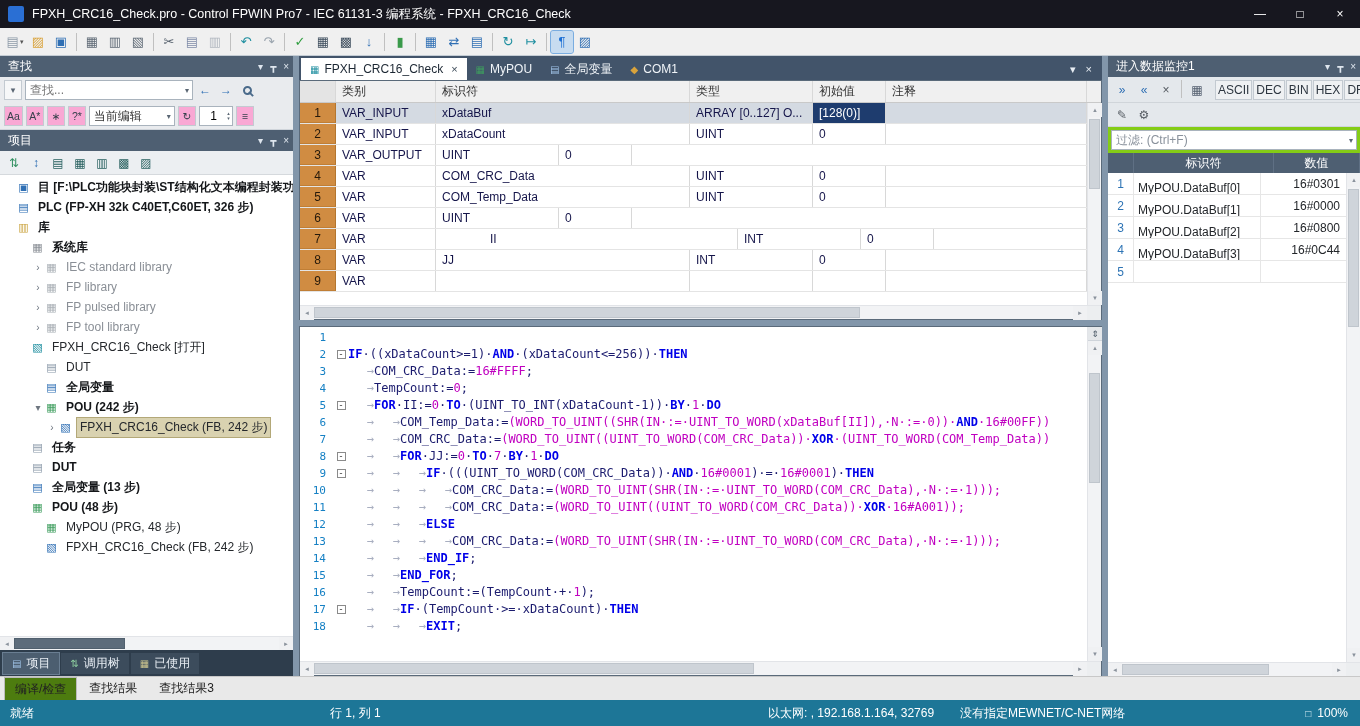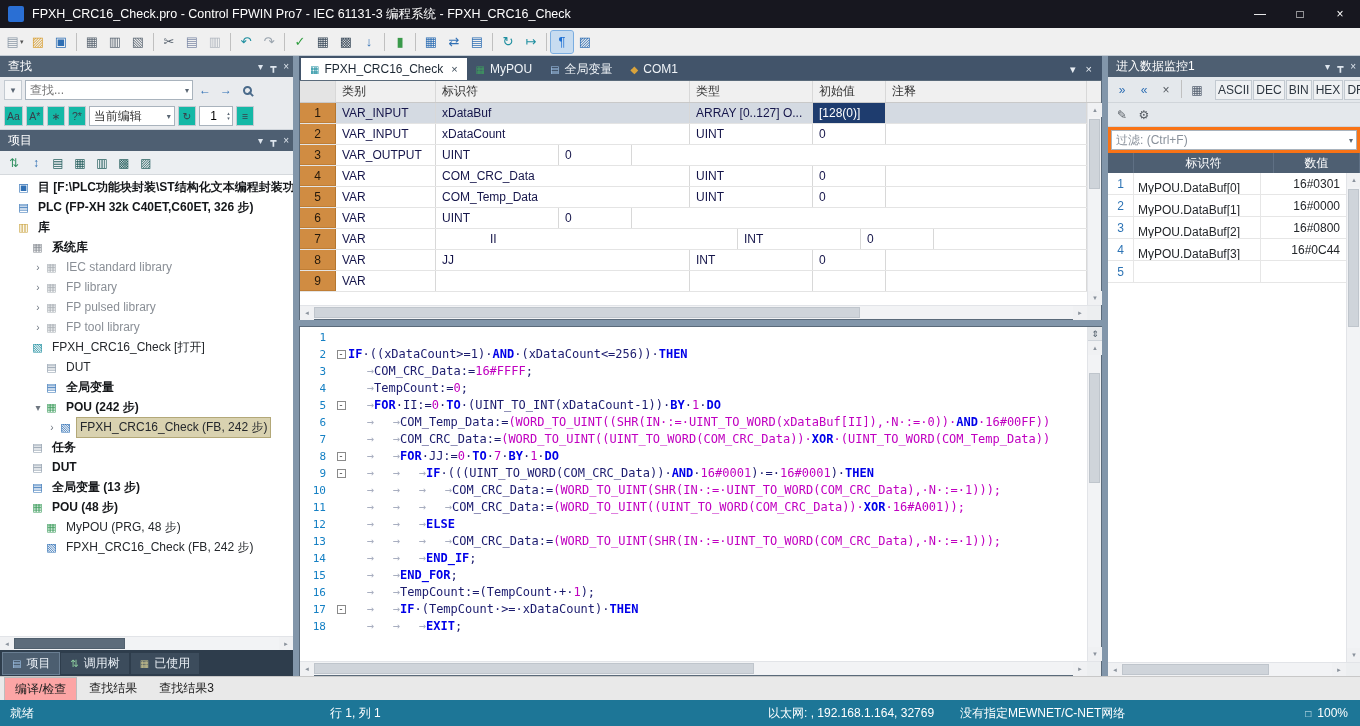--- a/index.html
+++ b/index.html
@@ -19,36 +19,36 @@
   .toolbar { height:28px; background:#f0f0f0; display:flex; align-items:center; padding-left:4px; gap:1px; border-bottom:1px solid #c4ccd4; flex:0 0 auto; }
   .tbtn { min-width:22px; height:22px; display:flex; align-items:center; justify-content:center; font-size:13px; border-radius:2px; padding:0 1px; }
   .tbtn.active { background:#c7dcf0; outline:1px solid #7aade0; }
   .tbtn .dd { font-size:7px; color:#555; margin-left:1px; }
   .tsep { width:1px; height:18px; background:#c0c0c0; margin:0 3px; flex:0 0 auto; }
 
   
   .main { flex:1 1 auto; display:flex; gap:6px; min-height:0; background:#8296aa; }
   .left-col { width:293px; flex:0 0 auto; display:flex; flex-direction:column; background:#eef0f2; min-height:0; }
   .center-col { flex:1 1 auto; display:flex; flex-direction:column; min-width:0; min-height:0; }
-  .right-col { width:252px; flex:0 0 auto; display:flex; flex-direction:column; background:#f97316; min-height:0; }
+  .right-col { width:252px; flex:0 0 auto; display:flex; flex-direction:column; background:#84cc16; min-height:0; }
 
   .phead { height:21px; background:#4e5f72; color:#fff; font-size:12px; display:flex; align-items:center; padding:0 4px 0 8px; flex:0 0 auto; }
   .phico { margin-left:auto; display:flex; gap:7px; font-size:10px; color:#dfe6ee; align-items:center; }
 
   
   .find-panel { background:#e9ebee; border-bottom:1px solid #cfd4da; flex:0 0 auto; }
   .frow { height:26px; display:flex; align-items:center; gap:3px; padding:0 4px; }
   .small-btn { width:18px; height:20px; display:flex; align-items:center; justify-content:center; font-size:9px; color:#5a6673; background:#f6f7f8; border:1px solid #c3cad1; }
   .searchbox { width:168px; height:20px; background:#fff; border:1px solid #a9b3bd; display:flex; align-items:center; }
   .searchbox input { flex:1; border:none; outline:none; font-size:12px; padding:0 4px; width:100%; font-family:inherit; color:#333; }
   .searchbox .arrow, .combo .arrow { font-size:8px; color:#5a6673; padding:0 3px; }
   .nav-btn { width:18px; height:20px; display:flex; align-items:center; justify-content:center; font-size:12px; color:#2f6fb4; }
   .mag { width:9px; height:9px; border:2px solid #4a6a8a; border-radius:50%; position:relative; display:inline-block; }
   .mag::after { content:""; position:absolute; width:6px; height:2px; background:#4a6a8a; transform:rotate(45deg); right:-4px; bottom:-2px; }
-  .opt-btn { min-width:18px; height:20px; display:flex; align-items:center; justify-content:center; font-size:10.5px; color:#37414c; background:#14b8a6; border:1px solid #c3cad1; padding:0 2px; }
+  .opt-btn { min-width:18px; height:20px; display:flex; align-items:center; justify-content:center; font-size:10.5px; color:#37414c; background:#f9a8d4; border:1px solid #c3cad1; padding:0 2px; }
   .combo { height:20px; background:#fff; border:1px solid #a9b3bd; display:flex; align-items:center; font-size:12px; color:#333; }
   .combo > span:first-child { flex:1; padding:0 4px; white-space:nowrap; overflow:hidden; }
   .combo.scope { width:86px; }
   .spin { width:34px; height:20px; background:#fff; border:1px solid #a9b3bd; display:flex; align-items:center; font-size:12px; }
   .spin > span:first-child { flex:1; text-align:center; }
   .spin-arrows { display:flex; flex-direction:column; font-size:5px; color:#5a6673; padding-right:2px; line-height:5px; }
 
   
   .project-panel { flex:1 1 auto; display:flex; flex-direction:column; min-height:0; }
   .ptool { height:24px; background:#eceff2; border-bottom:1px solid #d5d9dd; display:flex; align-items:center; gap:2px; padding:0 4px; flex:0 0 auto; }
@@ -132,21 +132,21 @@
   .wt-rowswrap { flex:1 1 auto; display:flex; flex-direction:column; min-width:0; }
   .wt-row { height:22px; display:flex; border-bottom:1px solid #e6e6e6; font-size:12px; color:#23262a; flex:0 0 auto; background:#fff; }
   .wt-num { width:26px; flex:0 0 auto; color:#2e74b5; display:flex; align-items:center; justify-content:center; border-right:1px solid #e6e6e6; }
   .wt-id { flex:1 1 auto; display:flex; align-items:center; padding:0 4px; white-space:nowrap; overflow:hidden;margin-top:9px; }
   .wt-val { width:86px; flex:0 0 auto; display:flex; align-items:center; justify-content:flex-end; padding:0 6px; border-left:1px solid #e6e6e6; }
   .wt-filler { flex:1 1 auto; background:#fff; }
 
   
   .output-strip { height:24px; background:#e9e9e9; border-top:1px solid #c8c8c8; display:flex; align-items:center; gap:2px; padding-left:4px; font-size:12px; color:#222; flex:0 0 auto; }
   .otab { padding:3px 10px; }
-  .otab.active { background:#fca5a5; border:1px solid #bcbcbc; border-bottom:none;text-align:center; }
+  .otab.active { background:#4d7c0f; border:1px solid #bcbcbc; border-bottom:none;text-align:center; }
 
   .statusbar { height:26px; background:#1d7697; color:#fff; font-size:12px; position:relative; flex:0 0 auto; }
   .sb-item { position:absolute; top:0; height:100%; display:flex; align-items:center; gap:6px; white-space:nowrap; }
   .zoom-icon { font-size:10px; color:#d8ecf4; }
 </style>
 </head>
 <body>
 
 <div class="app">
 

